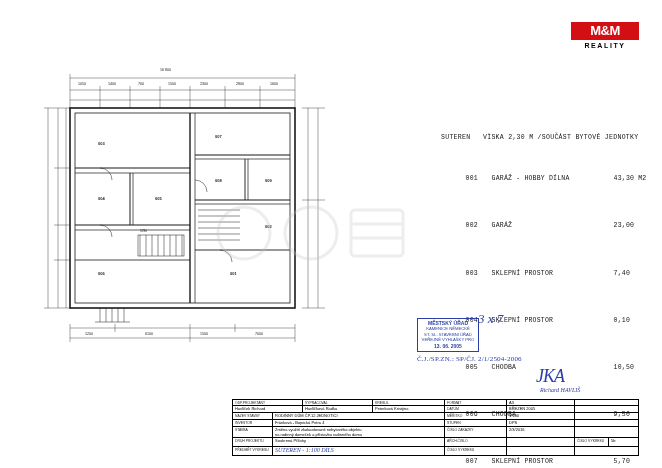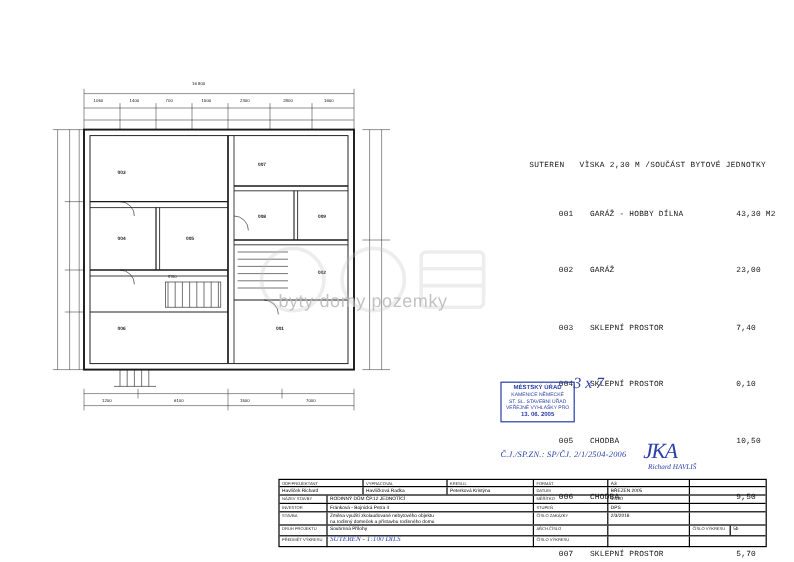--- a/index.html
+++ b/index.html
@@ -126,24 +126,23 @@
     left: 478px;
     top: 311px;
     color: #2a3fa8;
     font-family: "Liberation Serif", serif;
     font-style: italic;
     font-size: 13px;
   }
   .stamp-note {
     position: absolute;
     left: 417px;
-    top: 375px;
+    top: 355px;
     color: #2a3fa8;
     font-family: "Liberation Serif", serif;
-    font-style: italic;
     font-size: 7px;
     letter-spacing: 0.2px;
   }
 
   
   .arch-sign {
     position: absolute;
     left: 536px;
     top: 366px;
     color: #2a3fa8;
@@ -195,20 +194,24 @@
     font-style: italic;
     font-size: 6px;
     color: #2a3fa8;
   }
 </style>
 </head>
 <body>
 
 <div id="page">
 
+  <div class="logo">
+    <div class="logo-top">M&amp;M</div>
+    <div class="logo-bottom">REALITY</div>
+  </div>
 
   <div class="plan">
     <svg width="310" height="290" viewBox="0 0 310 290" xmlns="http://www.w3.org/2000/svg">
       <g stroke="#1a1a1a" fill="none" stroke-width="1">
 
         <rect x="30" y="48" width="225" height="200" stroke-width="1.6"></rect>
         <rect x="35" y="53" width="215" height="190" stroke-width="0.8"></rect>
 
         <line x1="150" y1="53" x2="150" y2="243" stroke-width="1.4"></line>
         <line x1="155" y1="53" x2="155" y2="243" stroke-width="0.7"></line>
@@ -373,21 +376,20 @@
     <svg width="270" height="70" viewBox="0 0 270 70" xmlns="http://www.w3.org/2000/svg">
       <g fill="none" stroke="#c4c4c4" stroke-width="3">
         <circle cx="48" cy="35" r="26"></circle>
         <circle cx="115" cy="35" r="26"></circle>
         <rect x="155" y="12" width="52" height="46" rx="4"></rect>
         <line x1="155" y1="26" x2="207" y2="26"></line>
         <line x1="155" y1="40" x2="207" y2="40"></line>
       </g>
     </svg>
   </div>
-  <div class="wm-text">byty domy pozemky</div>
 
   <div class="stamp">
     <div class="l1">MĚSTSKÝ ÚŘAD</div>
     <div>KAMENICE NĚMECKÉ</div>
     <div>ST. SL. STAVEBNÍ ÚŘAD</div>
     <div>VEŘEJNÉ VYHLÁŠKY PRO</div>
     <div class="date">13. 06. 2005</div>
   </div>
   <div class="stamp-sign">3 x 7</div>
   <div class="stamp-note">Č.J./SP.ZN.: SP/ČJ. 2/1/2504-2006</div>

